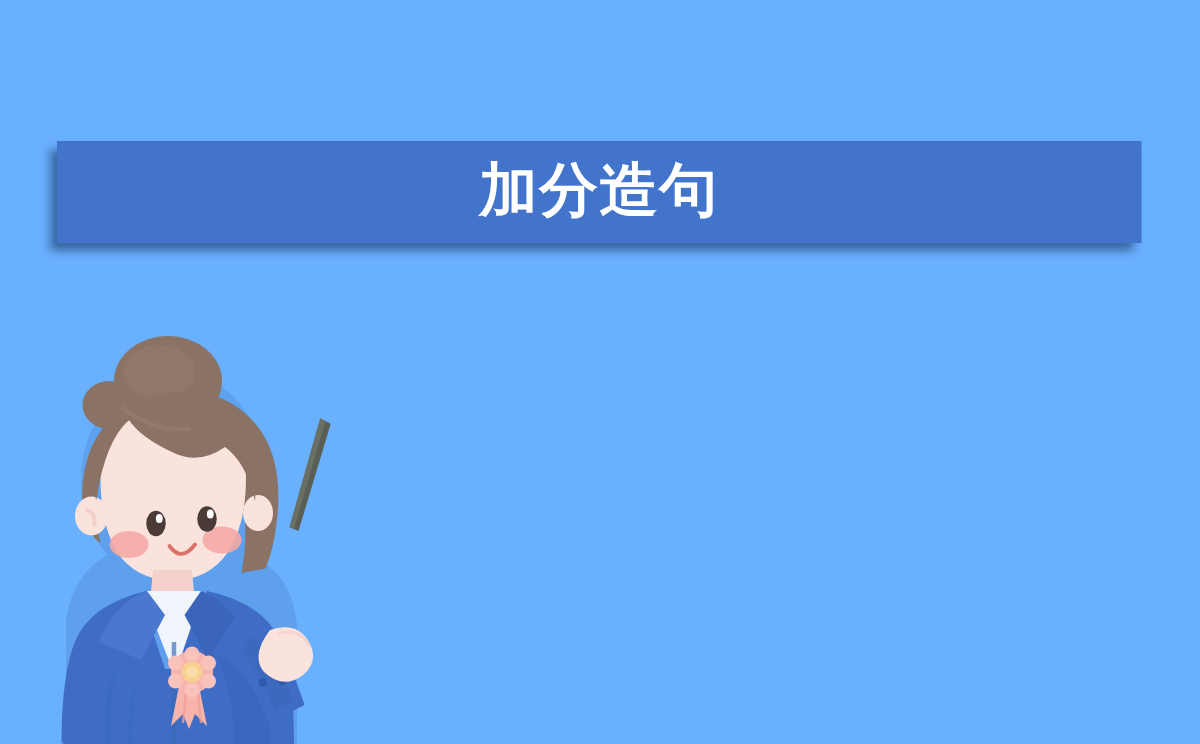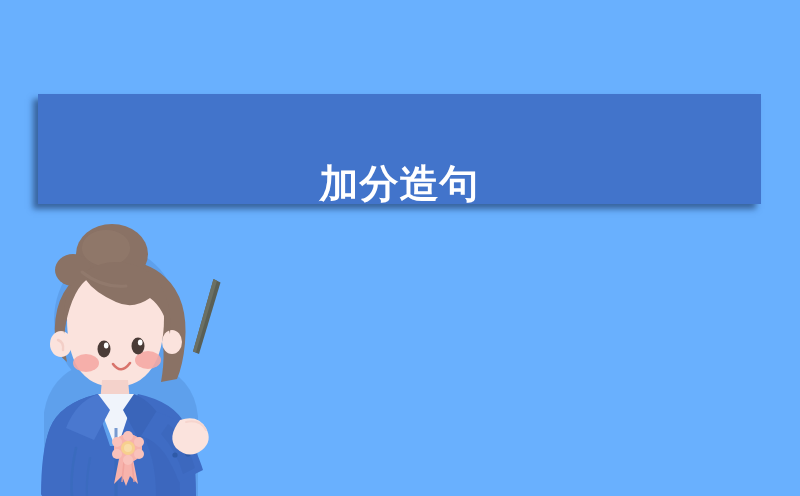--- a/index.html
+++ b/index.html
@@ -20,25 +20,25 @@
     background: #69b0fe;
     overflow: hidden;
   }
 
   
   .banner {
     position: absolute;
     left: 38px;
     top: 94px;
     width: 723px;
-    height: 110px;
+    height: 68px;
     background: #4274cb;
     box-shadow: -5px 5px 6px rgba(16, 38, 80, 0.55);
     display: flex;
-    align-items: flex-end;
+    align-items: center;
     justify-content: center;
     box-sizing: border-box;
   }
   .banner-title {
     color: #ffffff;
     font-size: 39px;
     font-weight: bold;
     letter-spacing: 1px;
     line-height: 1;
     white-space: nowrap;

